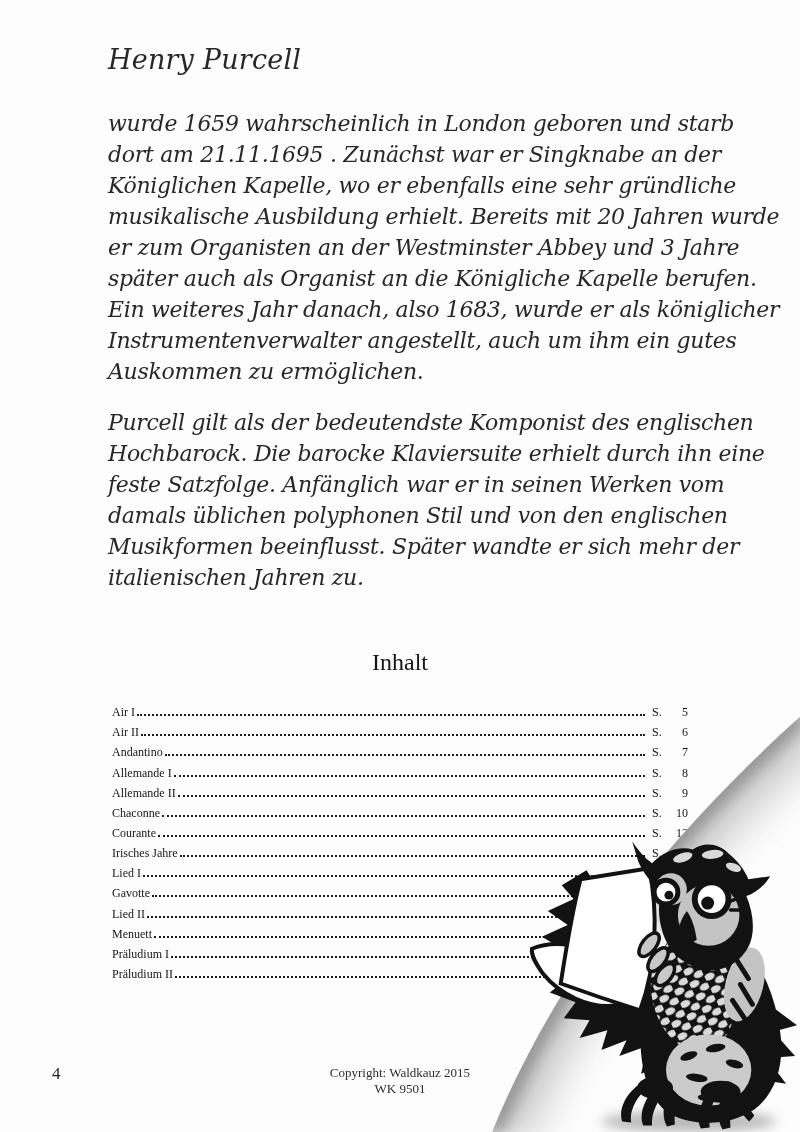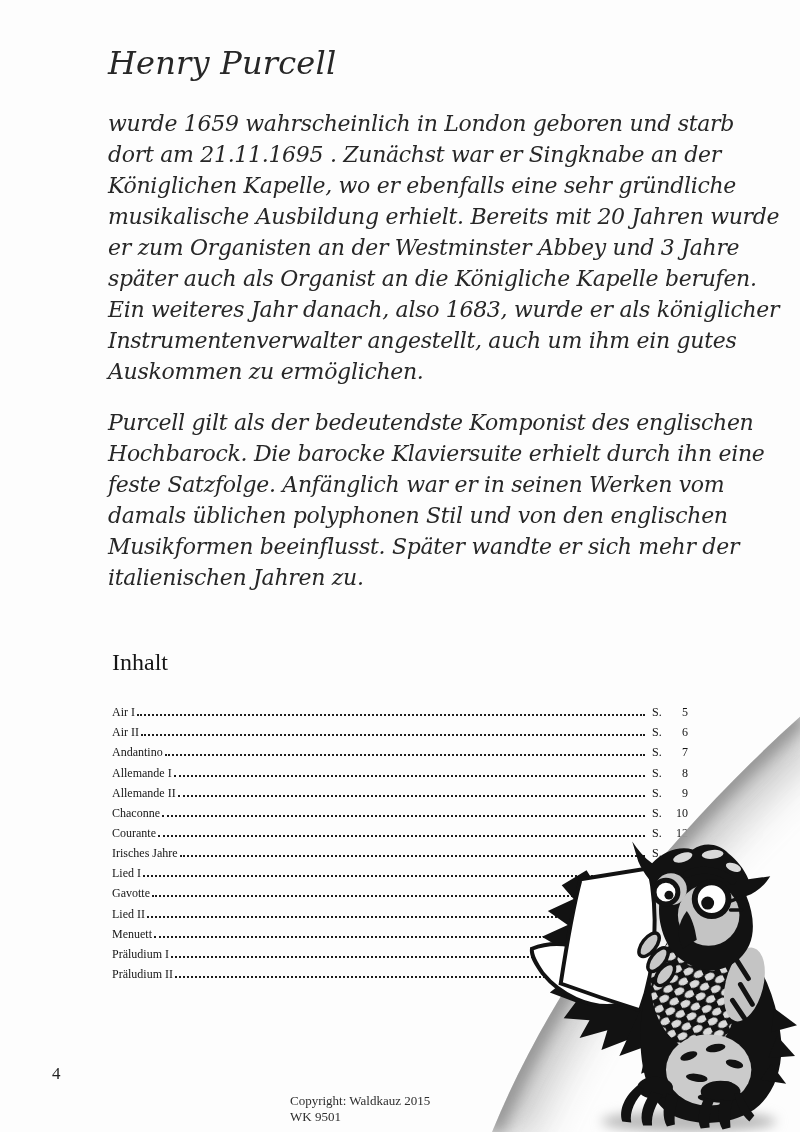--- a/index.html
+++ b/index.html
@@ -2,34 +2,34 @@
 <html><head>
 <meta charset="utf-8">
 <style>
   html,body{margin:0;padding:0;background:#e9e9e9;}
   .page{
     position:relative;width:800px;height:1132px;margin:0 auto;
     background:#fdfdfd;overflow:hidden;
     font-family:"Liberation Serif",serif;color:#1e1e1e;
   }
   .script{font-family:"DejaVu Serif",serif;font-style:italic;color:#272727;}
-  .doc-title{position:absolute;left:108px;top:44px;font-size:32px;letter-spacing:.2px;font-style:italic;}
+  .doc-title{position:absolute;left:108px;top:44px;font-size:27px;letter-spacing:.2px;font-style:italic;}
   .para{position:absolute;left:108px;width:600px;font-size:22px;line-height:31px;letter-spacing:-.3px;white-space:nowrap;}
   .para-1{top:108px;}
   .para-2{top:407px;}
-  .inhalt{position:absolute;left:112px;top:649px;width:576px;
+  .inhalt{position:absolute;left:112px;top:649px;width:576px;text-align:center;
           font-size:24px;color:#161616;}
   .toc{position:absolute;left:112px;top:700px;width:576px;}
   .toc-row{display:flex;align-items:flex-end;height:20.15px;font-size:12px;color:#151515;}
   .toc-name{white-space:nowrap;}
   .leader{flex:1 1 auto;border-bottom:2px dotted #1c1c1c;margin:0 3px 4px 2px;}
   .toc-page{flex:0 0 36px;display:flex;justify-content:space-between;margin-left:4px;}
   .footer-pagenum{position:absolute;left:52px;top:1064px;font-size:17px;color:#222;}
-  .copyright{position:absolute;left:290px;top:1065px;width:220px;text-align:left;
-             font-size:13px;line-height:16px;color:#2e2e2e;margin-top:28px;}
+  .copyright{position:absolute;left:290px;top:1065px;width:220px;text-align:center;
+             font-size:13px;line-height:16px;color:#2e2e2e;}
   .gfx{position:absolute;pointer-events:none;}
   .swoosh{left:0;top:0;}
   .owl{left:522px;top:833px;}
 </style>
 </head>
 <body>
 
 <div class="page">
 
   <div class="doc-title script">Henry Purcell</div>

